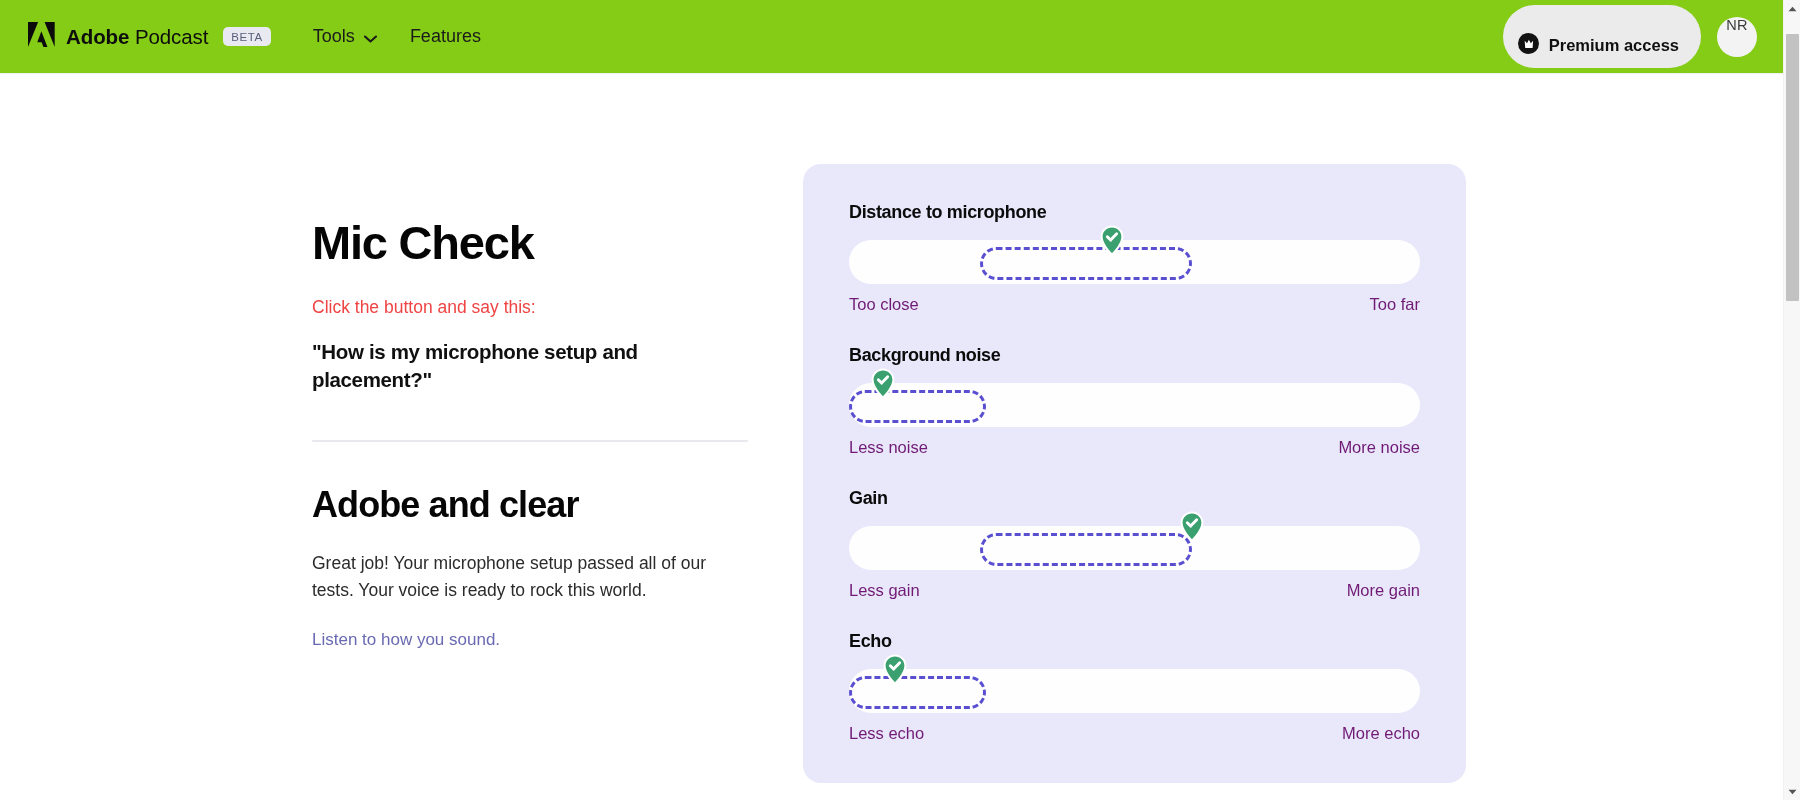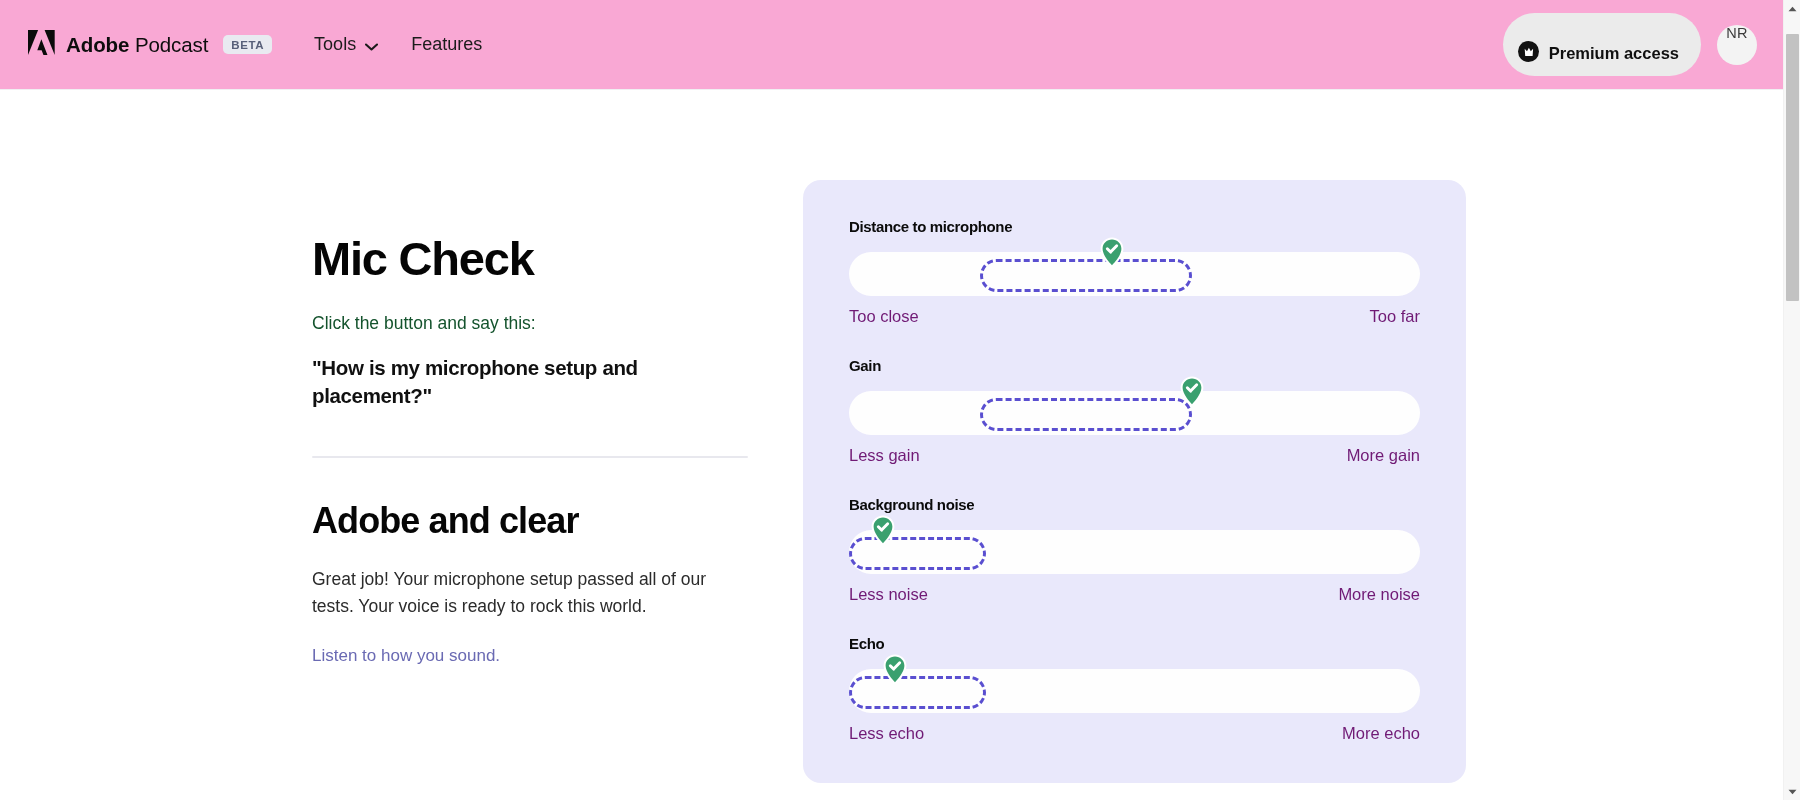--- a/index.html
+++ b/index.html
@@ -21,26 +21,26 @@
   
   .app {
     position: absolute;
     inset: 0 17px 0 0;   
     background: #ffffff;
     overflow: hidden;
   }
 
   
   .header {
-    height: 90px;
+    height: 74px;
     border-bottom: 1px solid #f0f0f2;
     display: flex;
     align-items: center;
     padding: 0 26px 0 28px;
-    background: #f9a8d4;
+    background: #84cc16;
   }
 
   .brand {
     display: flex;
     align-items: center;
     gap: 11px;
     margin-right: 42px;
   }
   .brand-logo { display: block; }
   .brand-name {
@@ -49,21 +49,21 @@
     white-space: nowrap;
     color: #0d0d0d;
   }
   .brand-name b { font-weight: 700; }
   .brand-name span.light { font-weight: 400; }
 
   .beta-badge {
     background: #e9eaf1;
     color: #59607a;
     font-size: 11.5px;
-    font-weight: 700;
+    font-weight: 400;
     letter-spacing: 0.6px;
     padding: 4px 8px 3px;
     border-radius: 5px;
     margin-left: 4px;
   }
 
   .nav {
     display: flex;
     align-items: center;
     gap: 33px;
@@ -135,21 +135,21 @@
     font-size: 47px;
     font-weight: 700;
     letter-spacing: -1.2px;
     line-height: 1.08;
     color: #050505;
     margin-bottom: 26px;
   }
 
   .lead {
     font-size: 17.5px;
-    color: #14532d;
+    color: #ef4444;
     line-height: 1.45;
     margin-bottom: 18px;
   }
 
   .phrase {
     font-size: 20.5px;
     font-weight: 700;
     color: #101010;
     letter-spacing: -0.35px;
     line-height: 1.35;
@@ -213,21 +213,21 @@
     width: 663px;
     background: #e9e8fb;
     border-radius: 18px;
     padding: 38px 46px 40px;
   }
 
   .metric { margin-bottom: 31px; }
   .metric:last-child { margin-bottom: 0; }
 
   .metric-label {
-    font-size: 15px;
+    font-size: 18px;
     font-weight: 700;
     letter-spacing: -0.35px;
     color: #0b0b0b;
     margin-bottom: 17px;
   }
 
   .track-wrap {
     position: relative;
     height: 44px;
   }
@@ -377,49 +377,49 @@
                   <path d="M15 3.6c-5.2 0-9.4 4.1-9.4 9.2 0 6.6 7.6 14.6 9.4 16.4 1.8-1.8 9.4-9.8 9.4-16.4 0-5.1-4.2-9.2-9.4-9.2z" fill="#3aa06f"></path>
                   <path d="M10.3 12.7l3.3 3.4 6.1-6.3" stroke="#ffffff" stroke-width="2.9" fill="none" stroke-linecap="round" stroke-linejoin="round"></path>
                 </svg></div>
             </div>
             <div class="scale-row">
               <span>Too close</span>
               <span>Too far</span>
             </div>
           </div>
           <div class="metric">
+            <div class="metric-label">Background noise</div>
+            <div class="track-wrap">
+              <div class="track"></div>
+              <div class="zone" style="left: 0%; width: 24%; border-color: rgb(90, 79, 208);"></div>
+              <div class="pin" style="left: 6%;"><svg width="30" height="38" viewBox="0 0 30 38" aria-hidden="true">
+                  <path d="M15 1.6c-6.3 0-11.4 5.0-11.4 11.2 0 7.9 9.1 17.0 10.6 18.5a1.1 1.1 0 0 0 1.6 0c1.5-1.5 10.6-10.6 10.6-18.5C26.4 6.6 21.3 1.6 15 1.6z" fill="#ffffff"></path>
+                  <path d="M15 3.6c-5.2 0-9.4 4.1-9.4 9.2 0 6.6 7.6 14.6 9.4 16.4 1.8-1.8 9.4-9.8 9.4-16.4 0-5.1-4.2-9.2-9.4-9.2z" fill="#3aa06f"></path>
+                  <path d="M10.3 12.7l3.3 3.4 6.1-6.3" stroke="#ffffff" stroke-width="2.9" fill="none" stroke-linecap="round" stroke-linejoin="round"></path>
+                </svg></div>
+            </div>
+            <div class="scale-row">
+              <span>Less noise</span>
+              <span>More noise</span>
+            </div>
+          </div>
+          <div class="metric">
             <div class="metric-label">Gain</div>
             <div class="track-wrap">
               <div class="track"></div>
               <div class="zone" style="left: 23%; width: 37%; border-color: rgb(90, 79, 208);"></div>
               <div class="pin" style="left: 60%;"><svg width="30" height="38" viewBox="0 0 30 38" aria-hidden="true">
                   <path d="M15 1.6c-6.3 0-11.4 5.0-11.4 11.2 0 7.9 9.1 17.0 10.6 18.5a1.1 1.1 0 0 0 1.6 0c1.5-1.5 10.6-10.6 10.6-18.5C26.4 6.6 21.3 1.6 15 1.6z" fill="#ffffff"></path>
                   <path d="M15 3.6c-5.2 0-9.4 4.1-9.4 9.2 0 6.6 7.6 14.6 9.4 16.4 1.8-1.8 9.4-9.8 9.4-16.4 0-5.1-4.2-9.2-9.4-9.2z" fill="#3aa06f"></path>
                   <path d="M10.3 12.7l3.3 3.4 6.1-6.3" stroke="#ffffff" stroke-width="2.9" fill="none" stroke-linecap="round" stroke-linejoin="round"></path>
                 </svg></div>
             </div>
             <div class="scale-row">
               <span>Less gain</span>
               <span>More gain</span>
-            </div>
-          </div>
-          <div class="metric">
-            <div class="metric-label">Background noise</div>
-            <div class="track-wrap">
-              <div class="track"></div>
-              <div class="zone" style="left: 0%; width: 24%; border-color: rgb(90, 79, 208);"></div>
-              <div class="pin" style="left: 6%;"><svg width="30" height="38" viewBox="0 0 30 38" aria-hidden="true">
-                  <path d="M15 1.6c-6.3 0-11.4 5.0-11.4 11.2 0 7.9 9.1 17.0 10.6 18.5a1.1 1.1 0 0 0 1.6 0c1.5-1.5 10.6-10.6 10.6-18.5C26.4 6.6 21.3 1.6 15 1.6z" fill="#ffffff"></path>
-                  <path d="M15 3.6c-5.2 0-9.4 4.1-9.4 9.2 0 6.6 7.6 14.6 9.4 16.4 1.8-1.8 9.4-9.8 9.4-16.4 0-5.1-4.2-9.2-9.4-9.2z" fill="#3aa06f"></path>
-                  <path d="M10.3 12.7l3.3 3.4 6.1-6.3" stroke="#ffffff" stroke-width="2.9" fill="none" stroke-linecap="round" stroke-linejoin="round"></path>
-                </svg></div>
-            </div>
-            <div class="scale-row">
-              <span>Less noise</span>
-              <span>More noise</span>
             </div>
           </div>
           <div class="metric">
             <div class="metric-label">Echo</div>
             <div class="track-wrap">
               <div class="track"></div>
               <div class="zone" style="left: 0%; width: 24%; border-color: rgb(90, 79, 208);"></div>
               <div class="pin" style="left: 8%;"><svg width="30" height="38" viewBox="0 0 30 38" aria-hidden="true">
                   <path d="M15 1.6c-6.3 0-11.4 5.0-11.4 11.2 0 7.9 9.1 17.0 10.6 18.5a1.1 1.1 0 0 0 1.6 0c1.5-1.5 10.6-10.6 10.6-18.5C26.4 6.6 21.3 1.6 15 1.6z" fill="#ffffff"></path>
                   <path d="M15 3.6c-5.2 0-9.4 4.1-9.4 9.2 0 6.6 7.6 14.6 9.4 16.4 1.8-1.8 9.4-9.8 9.4-16.4 0-5.1-4.2-9.2-9.4-9.2z" fill="#3aa06f"></path>

